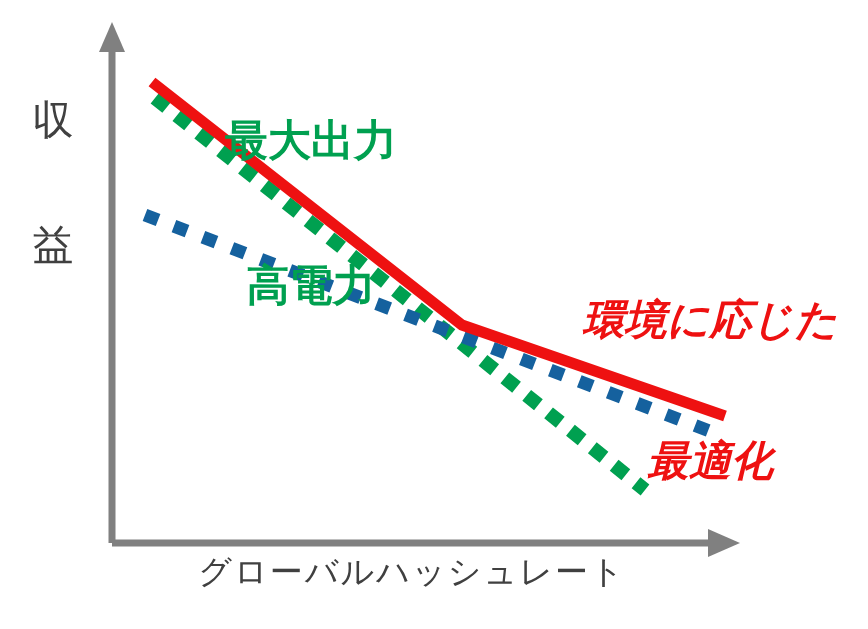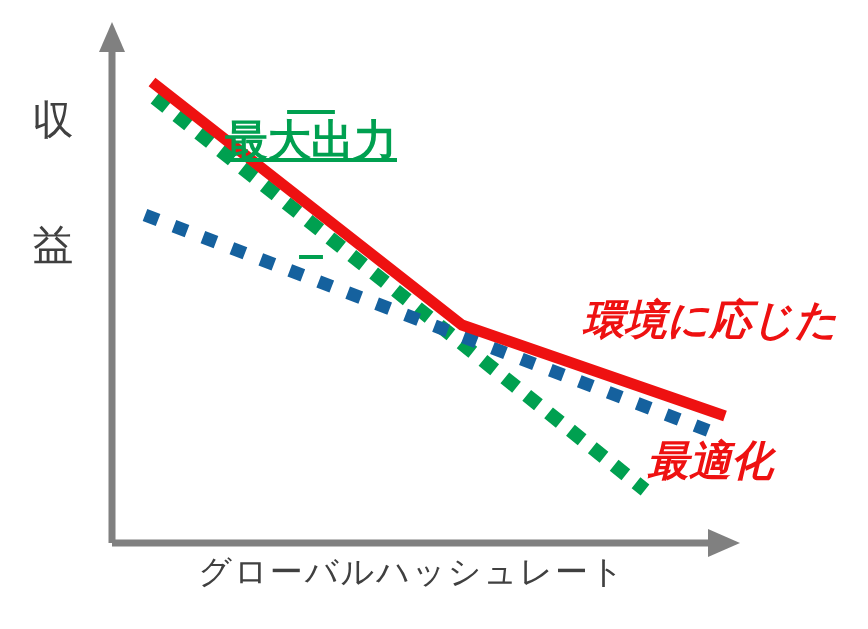--- a/index.html
+++ b/index.html
@@ -61,21 +61,20 @@
     white-space: pre;
   }
   .callout .line {
     display: block;
   }
   #callout-green {
     left: 196px;
     top: 20px;
     width: 230px;
     font-size: 43px;
-    text-decoration: underline;
   }
   #callout-red {
     left: 565px;
     top: 202px;
     width: 290px;
     font-size: 42px;
     font-style: italic;
   }
   #callout-blue {
     left: 166px;
@@ -110,20 +109,21 @@
 
   <div class="axis-title" id="y-axis-title">
     <span class="ch">収</span>
     <span class="ch">益</span>
   </div>
 
   <div class="axis-title" id="x-axis-title">グローバルハッシュレート</div>
 
   <div class="callout" id="callout-green" style="color:#00A050">
     <span class="line">最大出力</span>
+    <span class="line">高電力</span>
   </div>
 
   <div class="callout" id="callout-red" style="color:#EE1111">
     <span class="line">環境に応じた</span>
     <span class="line">最適化</span>
   </div>
 
   <div class="callout" id="callout-blue" style="color:#15619E">
   </div>
 

